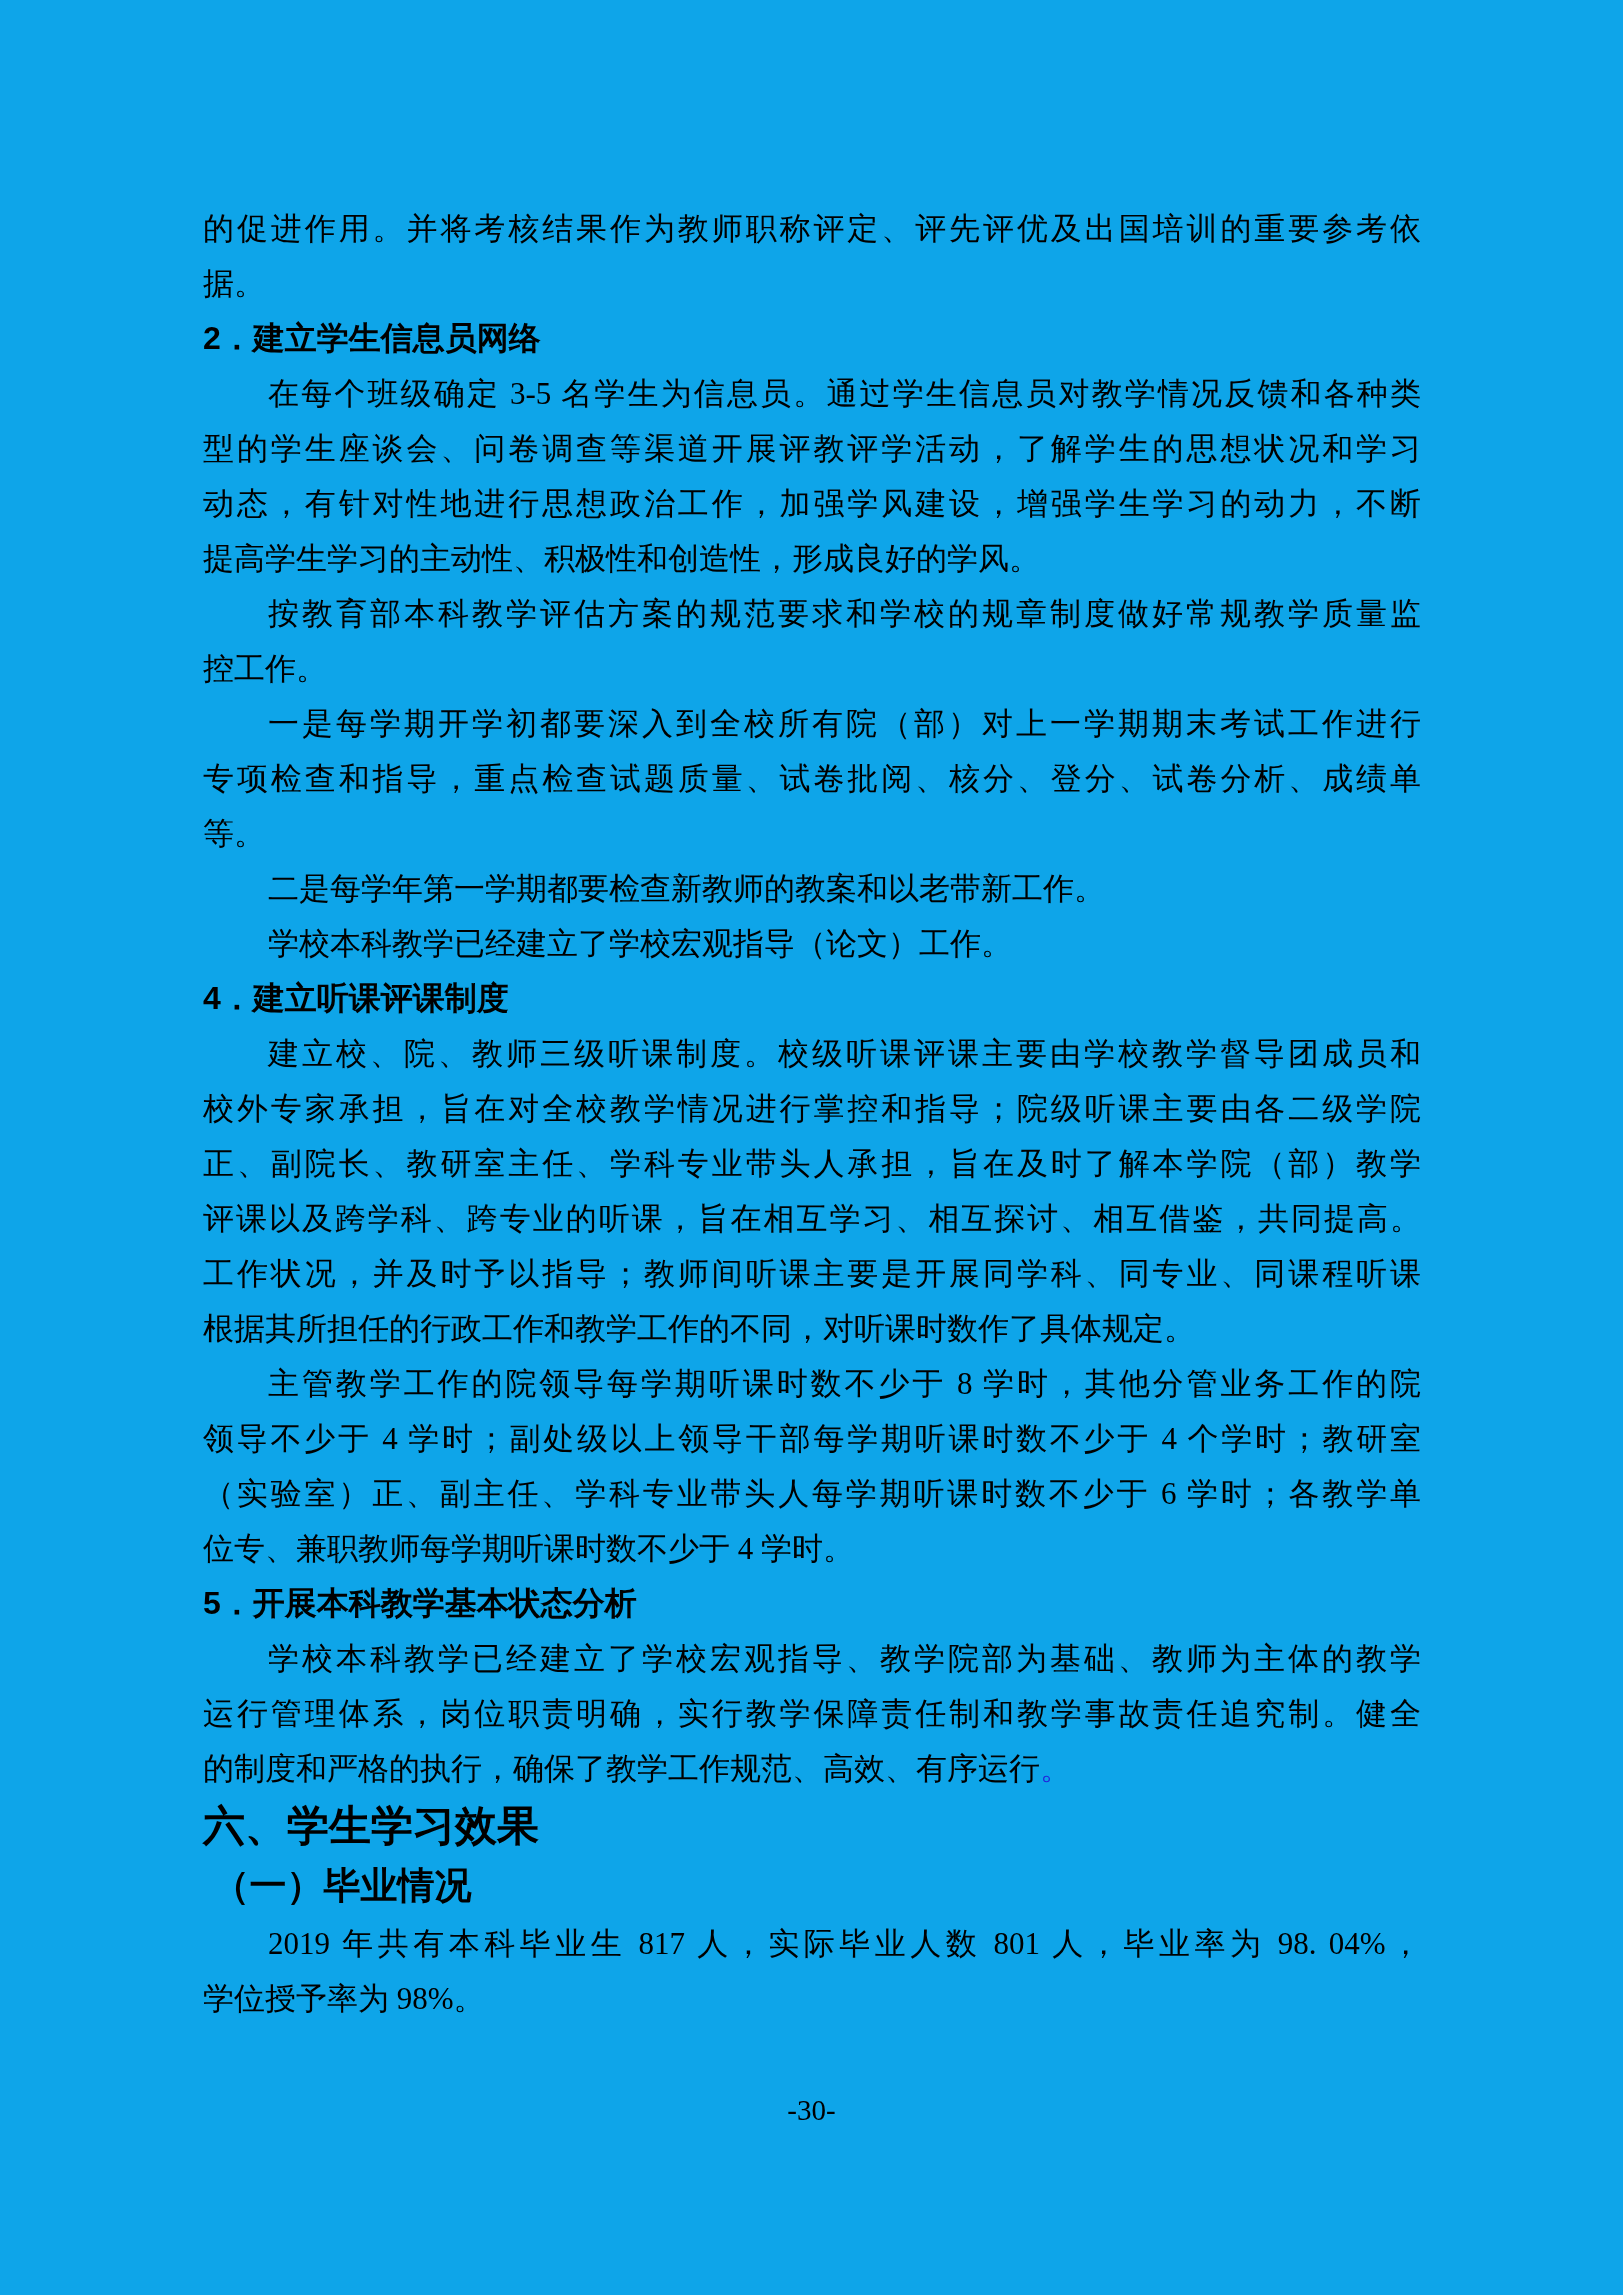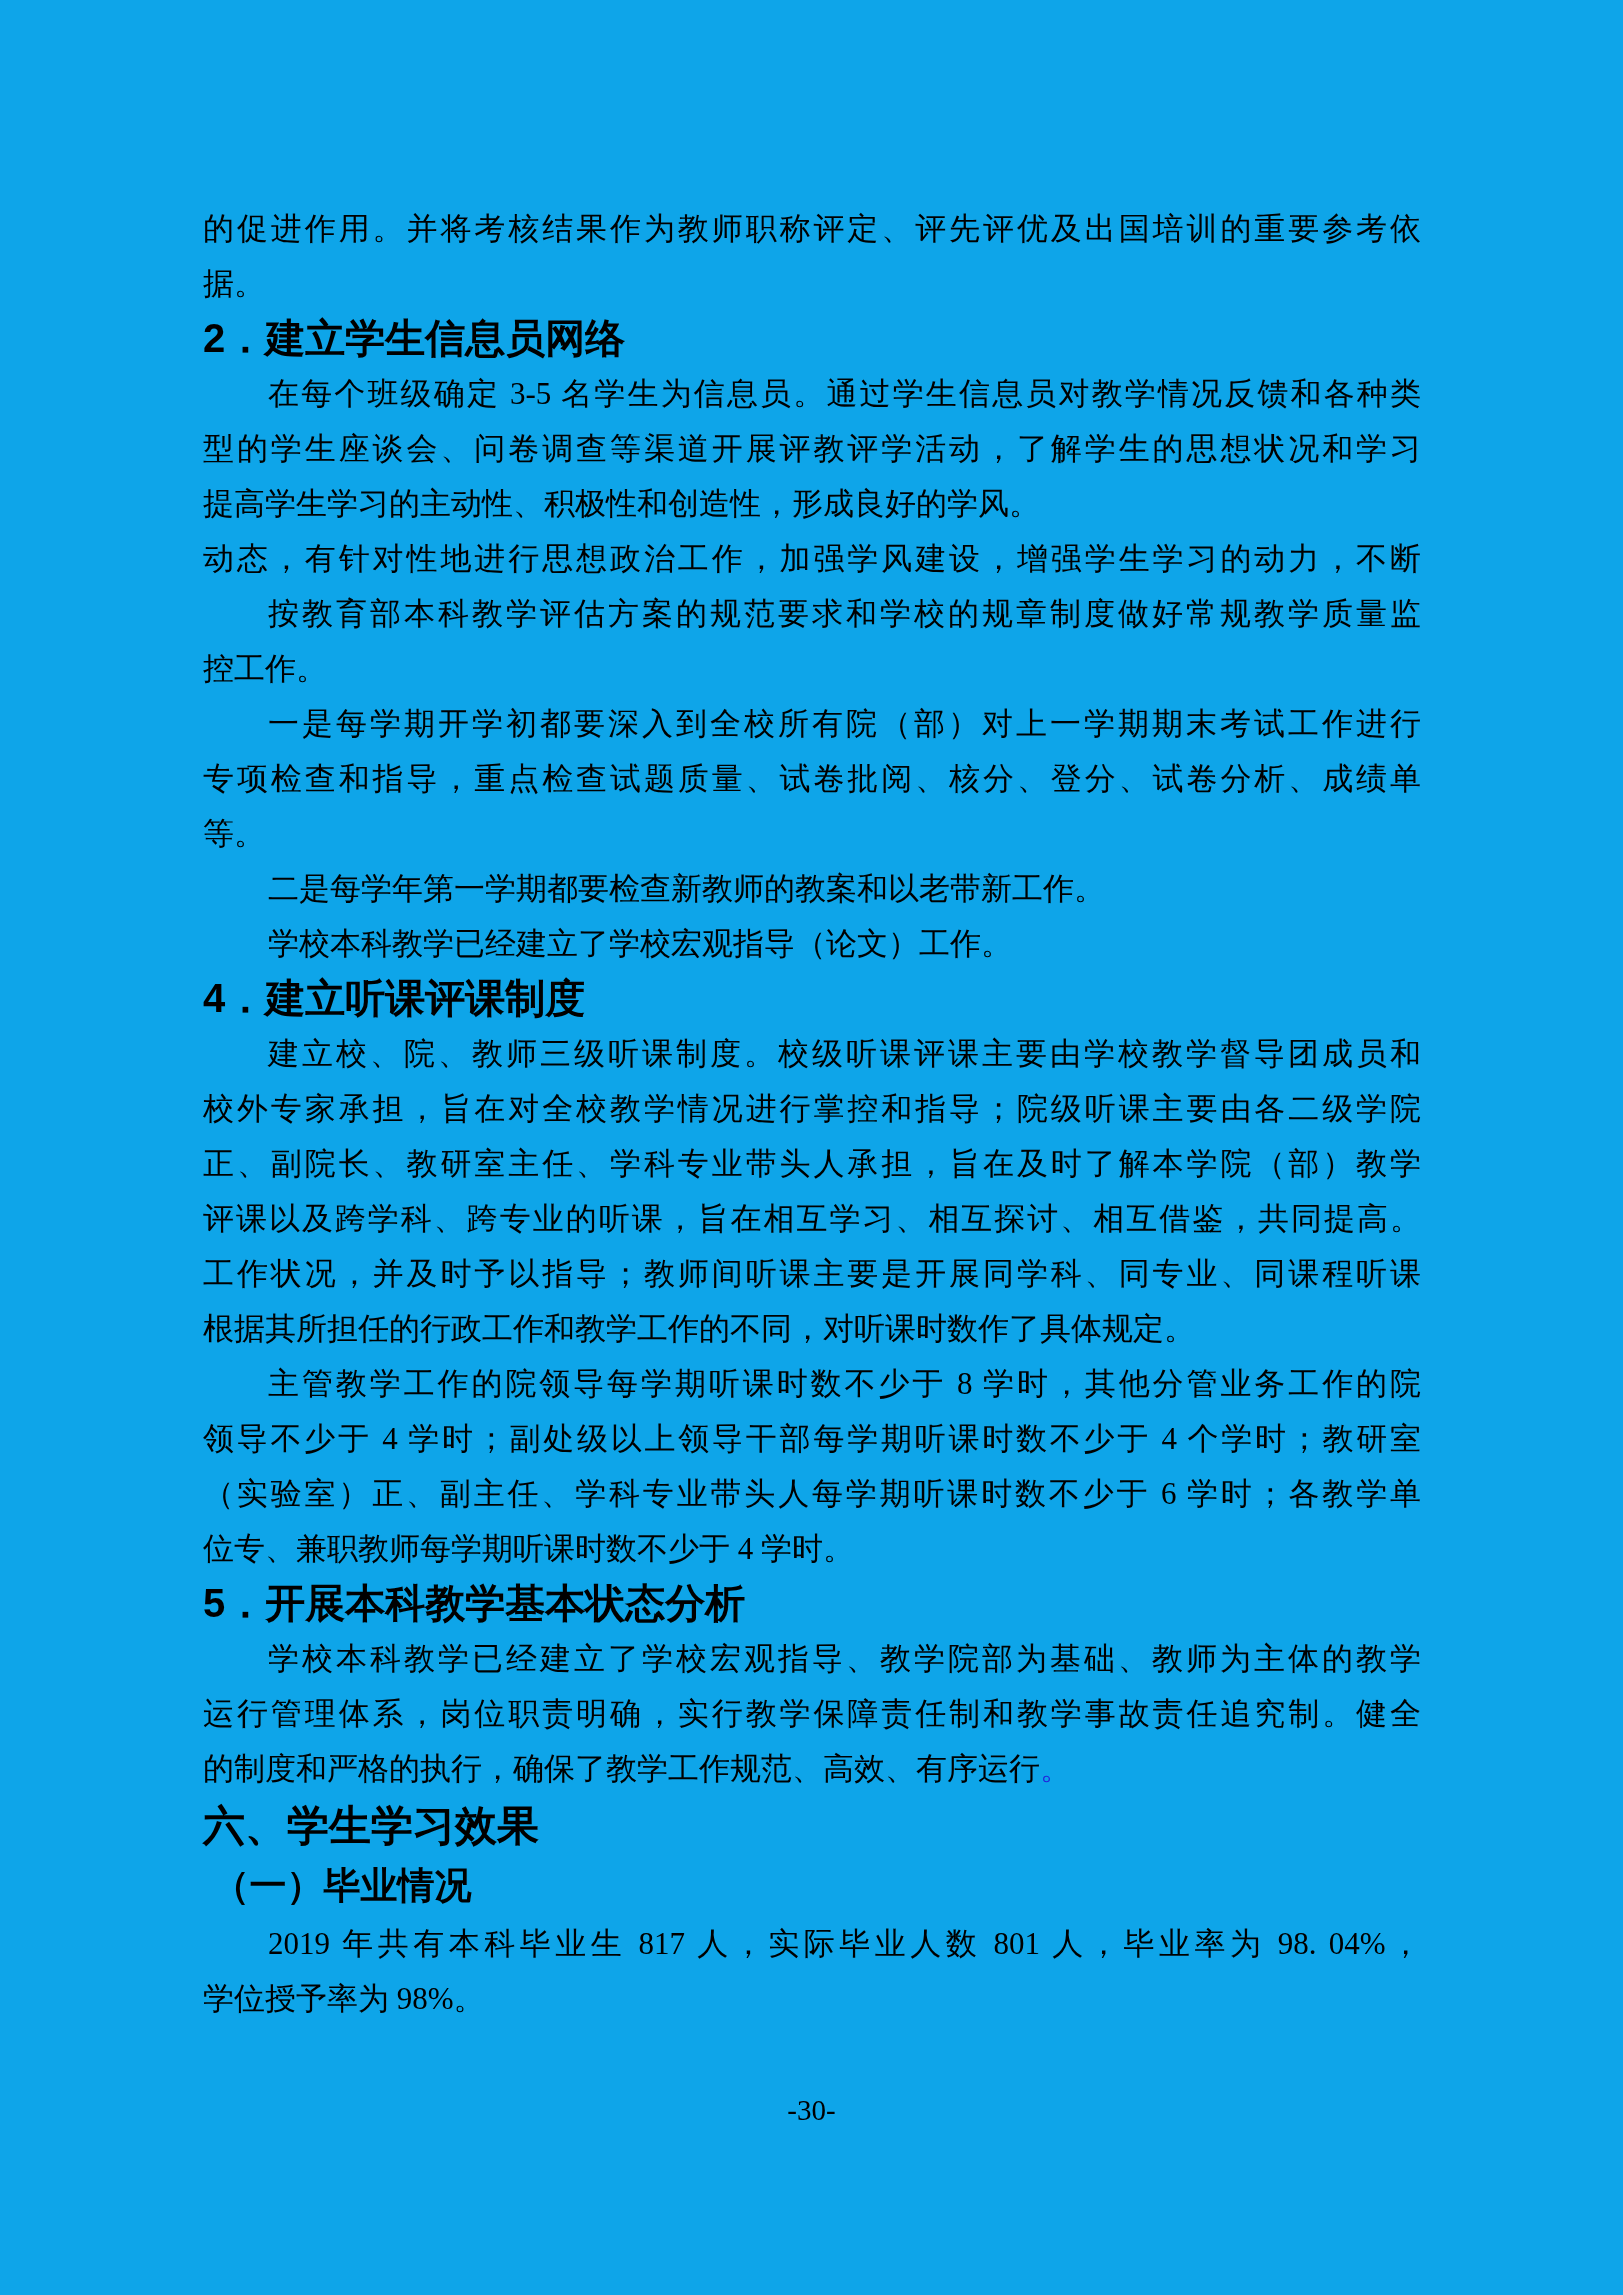--- a/index.html
+++ b/index.html
@@ -25,21 +25,21 @@
     text-align: left;
   }
   .line.fill {
     text-align: justify;
     text-align-last: justify;
   }
   .line.indent { text-indent: 65px; }
   .line.h-num {
     font-family: "Liberation Sans", "DejaVu Sans", sans-serif;
     font-weight: bold;
-    font-size: 40px;
+    font-size: 32px;
   }
   .line.h-chapter {
     font-family: "Liberation Sans", "DejaVu Sans", sans-serif;
     font-weight: bold;
     font-size: 42px;
     height: 60px;
     line-height: 60px;
   }
   .line.h-sub {
     font-family: Liberation Serif, serif;
@@ -62,22 +62,22 @@
 </head>
 <body>
 
 <div class="page">
   <div class="content">
       <div class="line  fill"><span>的促进作用。并将考核结果作为教师职称评定、评先评优及出国培训的重要参考依</span></div>
       <div class="line"><span>据。</span></div>
       <div class="line h-num"><span>2．建立学生信息员网络</span></div>
       <div class="line indent fill"><span>在每个班级确定 3-5 名学生为信息员。通过学生信息员对教学情况反馈和各种类</span></div>
       <div class="line  fill"><span>型的学生座谈会、问卷调查等渠道开展评教评学活动，了解学生的思想状况和学习</span></div>
+      <div class="line  fill"><span>动态，有针对性地进行思想政治工作，加强学风建设，增强学生学习的动力，不断</span></div>
       <div class="line"><span>提高学生学习的主动性、积极性和创造性，形成良好的学风。</span></div>
-      <div class="line  fill"><span>动态，有针对性地进行思想政治工作，加强学风建设，增强学生学习的动力，不断</span></div>
       <div class="line indent fill"><span>按教育部本科教学评估方案的规范要求和学校的规章制度做好常规教学质量监</span></div>
       <div class="line"><span>控工作。</span></div>
       <div class="line indent fill"><span>一是每学期开学初都要深入到全校所有院（部）对上一学期期末考试工作进行</span></div>
       <div class="line  fill"><span>专项检查和指导，重点检查试题质量、试卷批阅、核分、登分、试卷分析、成绩单</span></div>
       <div class="line"><span>等。</span></div>
       <div class="line indent"><span>二是每学年第一学期都要检查新教师的教案和以老带新工作。</span></div>
       <div class="line indent"><span>学校本科教学已经建立了学校宏观指导（论文）工作。</span></div>
       <div class="line h-num"><span>4．建立听课评课制度</span></div>
       <div class="line indent fill"><span>建立校、院、教师三级听课制度。校级听课评课主要由学校教学督导团成员和</span></div>
       <div class="line  fill"><span>校外专家承担，旨在对全校教学情况进行掌控和指导；院级听课主要由各二级学院</span></div>

